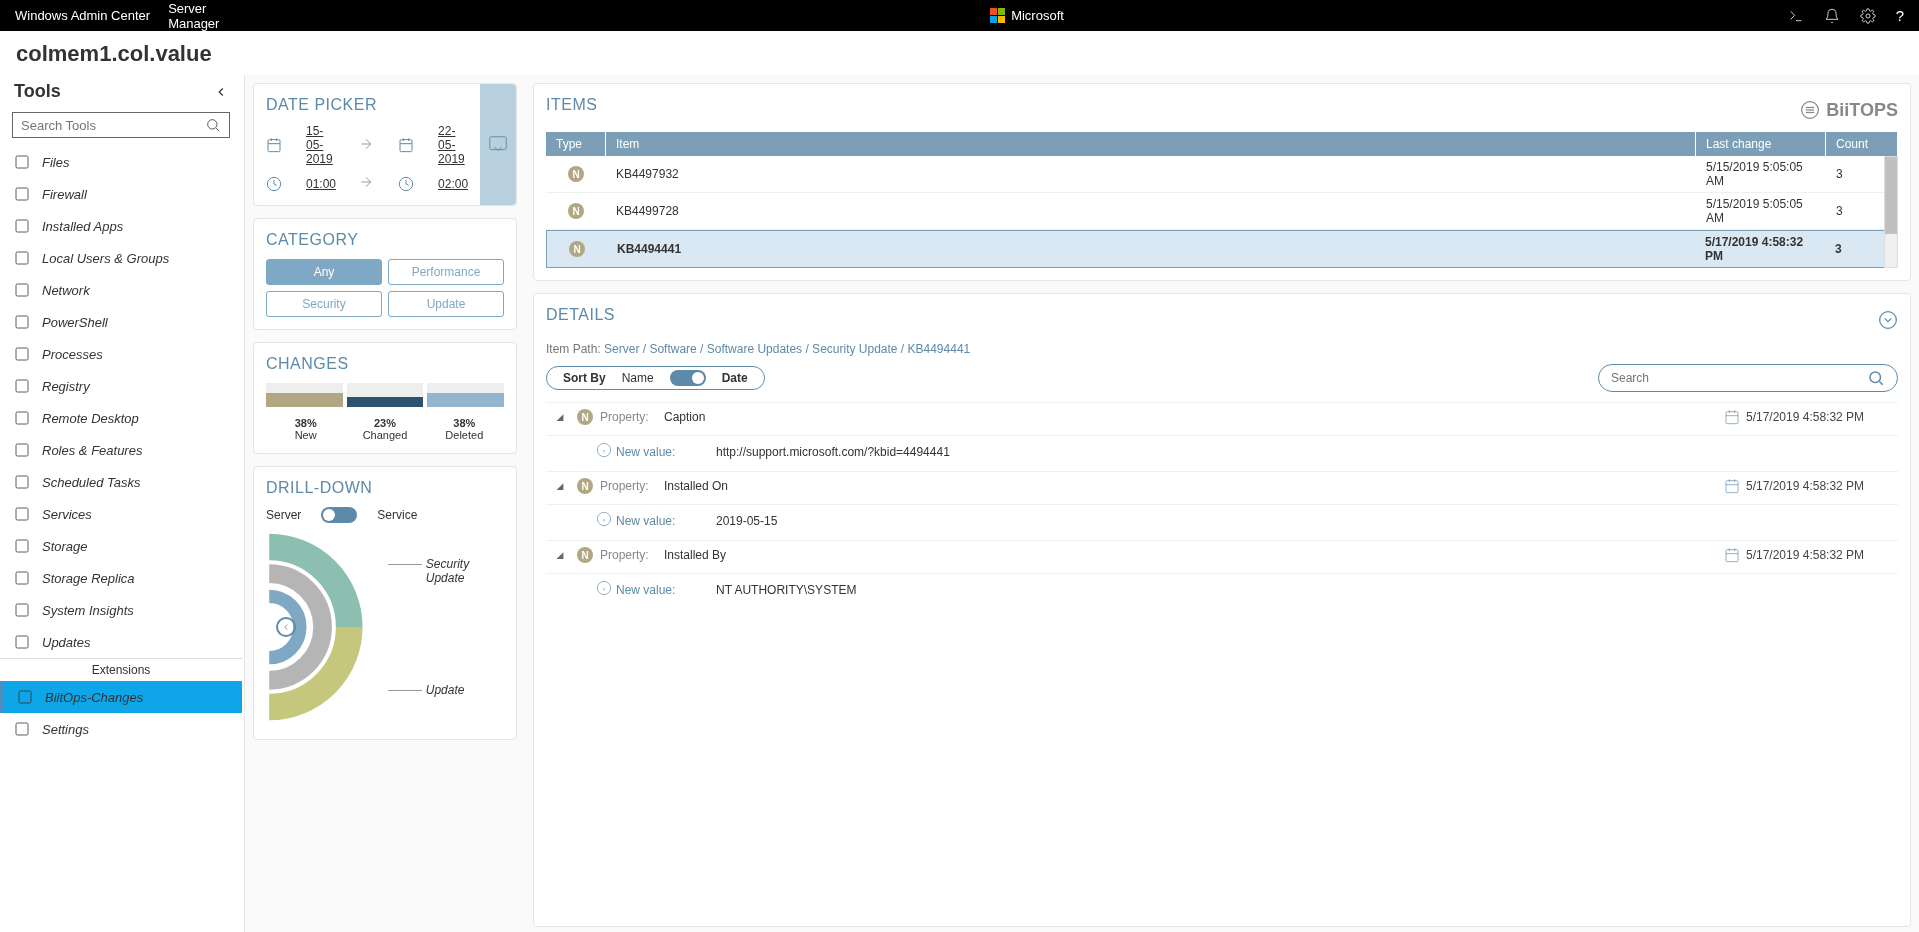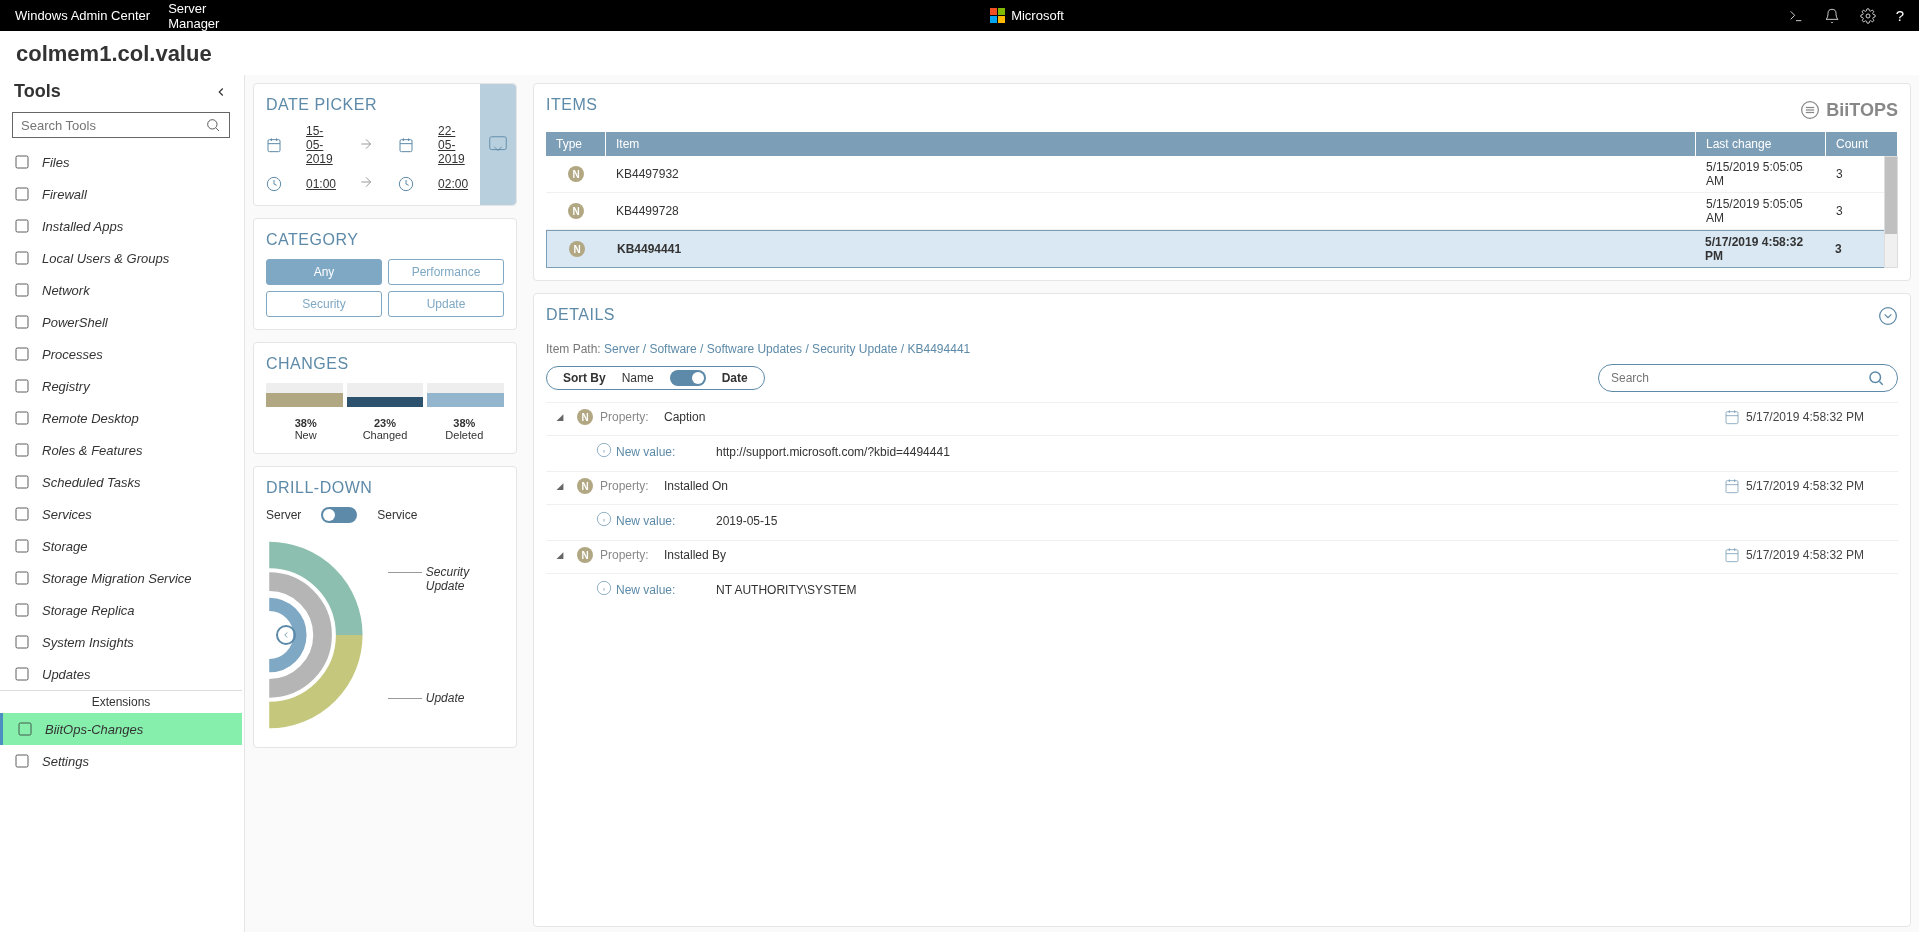--- a/index.html
+++ b/index.html
@@ -25,21 +25,21 @@
   
   .sidebar { width: 245px; border-right: 1px solid #e5e5e5; display: flex; flex-direction: column; padding: 0 2px 0 0; }
   .tools-header { display: flex; justify-content: space-between; align-items: center; padding: 6px 14px 10px; font-size: 18px; font-weight: 600; }
   .search-box { margin: 0 12px 8px; display: flex; align-items: center; border: 1px solid #666; padding: 4px 8px; }
   .search-box input { border: none; outline: none; flex: 1; font-size: 13px; }
   .search-box svg { width: 16px; height: 16px; stroke: #333; fill: none; stroke-width: 1.2; }
   .nav-list { flex: 1; overflow-y: auto; }
   .nav-item { display: flex; align-items: flex-end; gap: 12px; padding: 8px 14px; cursor: pointer; font-size: 13px; font-style: italic; }
   .nav-item svg { width: 16px; height: 16px; fill: none; stroke: #333; stroke-width: 1.2; }
   .nav-section { text-align: center; font-size: 12px; padding: 4px 0; border-top: 1px solid #ddd; }
-  .nav-item.selected { background: #86efac; border-left: 3px solid #4a8fbf; }
+  .nav-item.selected { background: #0ea5e9; border-left: 3px solid #4a8fbf; }
   
   
   .content { flex: 1; display: flex; overflow: hidden; background: #fafafa; }
   
   
   .left-panel { width: 280px; padding: 8px; display: flex; flex-direction: column; gap: 12px; overflow-y: auto; }
   .card { background: #fff; border: 1px solid #e5e5e5; border-radius: 4px; padding: 12px; }
   .card-title { color: #5d8aa8; font-size: 16px; font-weight: 400; margin-bottom: 10px; letter-spacing: 0.5px; }
   
   .datepicker-card { position: relative; }
@@ -57,21 +57,21 @@
   .changes-bars { display: flex; gap: 4px; margin-bottom: 10px; }
   .changes-bars .bar { height: 24px; flex: 1; position: relative; background: #eee; }
   .changes-bars .bar .fill { position: absolute; bottom: 0; left: 0; right: 0; }
   .bar-new .fill    { background: #b2a783; height: 60%; }
   .bar-changed .fill{ background: #2c526e; height: 40%; }
   .bar-deleted .fill{ background: #94b5ce; height: 60%; }
   .changes-labels { display: flex; text-align: center; }
   .changes-labels > div { flex: 1; font-size: 11px; }
   .changes-labels .pct { font-weight: 600; }
   
-  .drilldown-toggle { display: flex; align-items: center; gap: 20px; font-size: 12px; margin-bottom: 12px; }
+  .drilldown-toggle { display: flex; align-items: center; gap: 20px; font-size: 12px; margin-bottom: 4px; }
   .toggle { width: 36px; height: 16px; background: #5d8aa8; border-radius: 8px; position: relative; cursor: pointer; }
   .toggle::after { content: ""; width: 12px; height: 12px; background: #fff; border-radius: 50%; position: absolute; top: 2px; left: 2px; }
   
   .donut-wrapper { position: relative; display: flex; }
   .donut { width: 150px; height: 200px; }
   .donut-labels { display: flex; flex-direction: column; justify-content: space-between; padding: 30px 0; font-size: 12px; font-style: italic; }
   .donut-labels div { position: relative; padding-left: 20px; }
   .donut-labels div::before { content: ""; position: absolute; left: -18px; top: 7px; width: 34px; height: 1px; background: #999; }
   .donut-back { position: absolute; left: 10px; top: 50%; transform: translateY(-50%); width: 20px; height: 20px; border: 2px solid #5d8aa8; border-radius: 50%; display: flex; align-items: center; justify-content: center; cursor: pointer; }
   .donut-back svg { width: 10px; height: 10px; stroke: #5d8aa8; fill: none; stroke-width: 2; }
@@ -95,21 +95,21 @@
   .items-row .td-type { width: 60px; text-align: center; }
   .items-row .td-item { flex: 1; }
   .items-row .td-last { width: 130px; }
   .items-row .td-count { width: 72px; }
   .items-row.selected { background: #d9e8f2; font-weight: 600; border: 1px solid #7c9eb6; }
   .n-badge { display: inline-flex; width: 16px; height: 16px; background: #b2a783; border-radius: 50%; color: #fff; font-size: 10px; align-items: center; justify-content: center; font-weight: 700; }
   .items-scroll { width: 14px; background: #f0f0f0; position: absolute; right: 0; top: 0; bottom: 0; border: 1px solid #ddd; }
   .items-scroll-thumb { background: #c0c0c0; width: 100%; }
   
   .details-card { flex: 1; overflow: hidden; display: flex; flex-direction: column; }
-  .details-header { display: flex; justify-content: space-between; align-items: flex-start; }
+  .details-header { display: flex; justify-content: space-between; align-items: center; }
   .details-header svg { width: 20px; height: 20px; stroke: #5d8aa8; fill: none; stroke-width: 1.5; }
   .item-path { font-size: 12px; margin: 8px 0; }
   .item-path .path-link { color: #5d8aa8; }
   .item-path .path-label { color: #777; }
   
   .sortby-row { display: flex; align-items: center; justify-content: space-between; margin-bottom: 10px; }
   .sortby { display: flex; align-items: center; gap: 16px; border: 1px solid #5d8aa8; border-radius: 12px; padding: 3px 16px; font-size: 12px; }
   .sortby .toggle { background: #5d8aa8; }
   .sortby .toggle::after { left: auto; right: 2px; }
   .detail-search { display: flex; align-items: center; border: 1px solid #5d8aa8; border-radius: 14px; padding: 4px 12px; width: 300px; }
@@ -268,26 +268,20 @@
         <div class="nav-item">
           <svg viewBox="0 0 24 24">
             <rect x="3" y="3" width="18" height="18" rx="2"></rect>
           </svg>
           <span>Storage</span>
         </div>
         <div class="nav-item">
           <svg viewBox="0 0 24 24">
             <rect x="3" y="3" width="18" height="18" rx="2"></rect>
           </svg>
-          <span>Storage Migration Service</span>
-        </div>
-        <div class="nav-item">
-          <svg viewBox="0 0 24 24">
-            <rect x="3" y="3" width="18" height="18" rx="2"></rect>
-          </svg>
           <span>Storage Replica</span>
         </div>
         <div class="nav-item">
           <svg viewBox="0 0 24 24">
             <rect x="3" y="3" width="18" height="18" rx="2"></rect>
           </svg>
           <span>System Insights</span>
         </div>
         <div class="nav-item">
           <svg viewBox="0 0 24 24">

